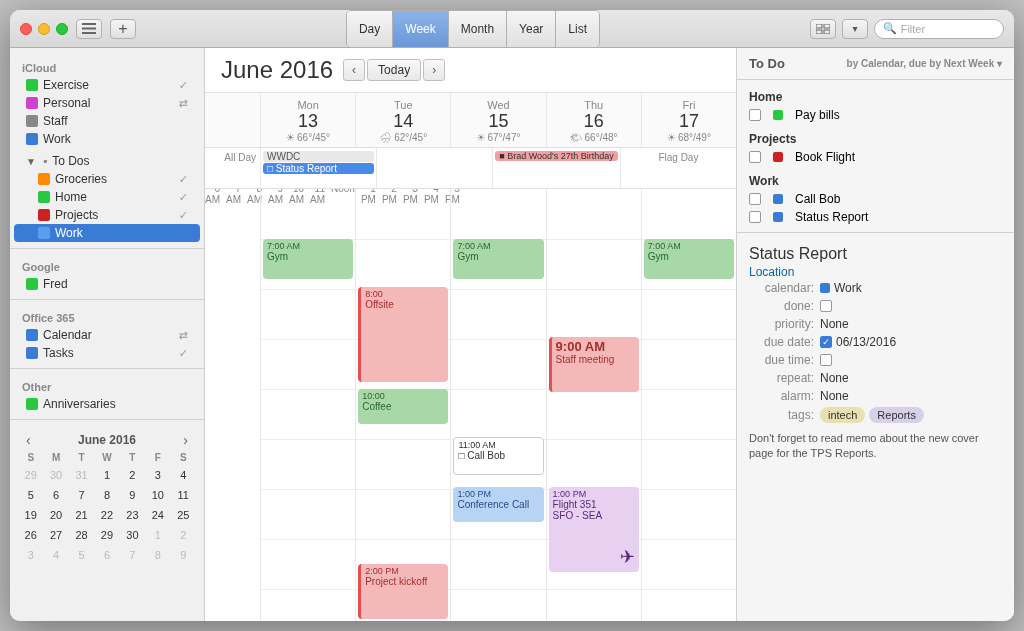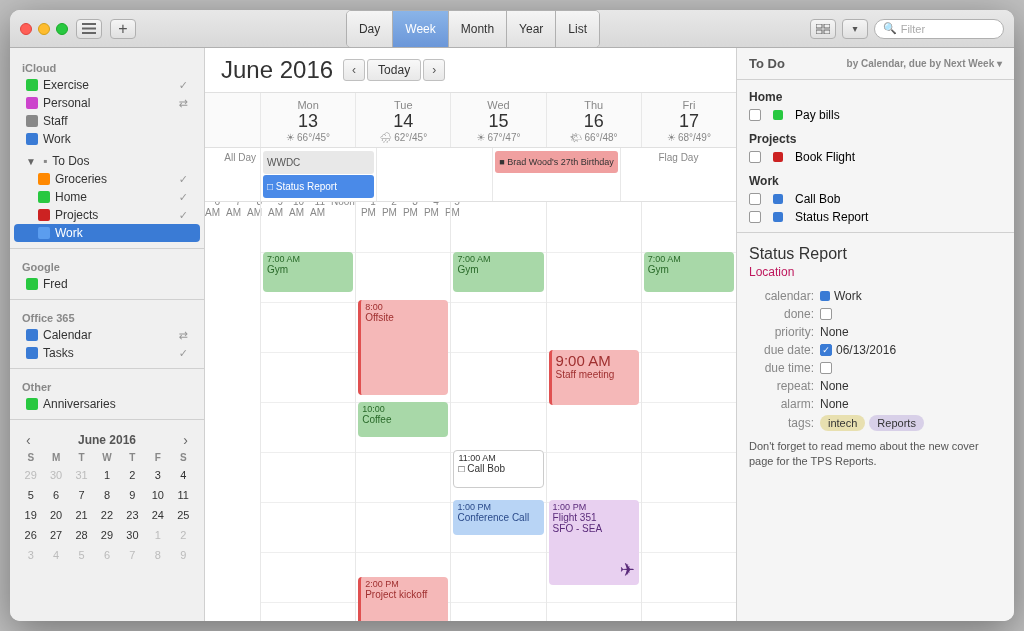--- a/index.html
+++ b/index.html
@@ -235,21 +235,21 @@
     }
     .allday-col {
       flex: 1;
       border-left: 1px solid #e8e8e8;
       padding: 2px;
       min-height: 40px;
       position: relative;
     }
     .allday-event {
       border-radius: 3px;
-      padding: 6px 4px;
+      padding: 0 4px;
       font-size: 10px;
       font-weight: 500;
       margin: 1px 0;
       white-space: nowrap;
       overflow: hidden;
     }
     
     .time-grid {
       flex: 1;
       display: flex;
@@ -337,21 +337,21 @@
     }
     .todo-color-box {
       width: 10px; height: 10px;
       border-radius: 2px;
       flex-shrink: 0;
     }
     .right-divider { height: 1px; background: #d0d0d0; margin: 4px 0; }
     
     .status-panel { padding: 8px 12px; }
     .status-title { font-size: 16px; font-weight: 400; color: #333; margin-bottom: 2px; }
-    .status-location { font-size: 12px; color: #be185d; margin-bottom: 8px; }
+    .status-location { font-size: 12px; color: #0369a1; margin-bottom: 0; }
     .status-row {
       display: flex;
       align-items: center;
       font-size: 12px;
       padding: 2px 0;
       gap: 6px;
     }
     .status-key { color: #888; text-align: right; min-width: 65px; }
     .status-val { color: #333; display: flex; align-items: center; gap: 4px; }
     .tag-badge {
@@ -690,21 +690,21 @@
                 <div>□ Call Bob</div>
               </div>
               <div class="cal-event" style="top:298px;height:35px;background:#b8d4f5;color:#2a4a8a;left:2px;right:2px;">
                 <div style="font-size:9px;">1:00 PM</div>
                 <div>Conference Call</div>
               </div>
             </div>
 
             <div class="day-col">
               <div class="cal-event" style="top:148px;height:55px;background:#f5b8b8;color:#a03030;left:2px;right:2px;border-left:3px solid #e05050;">
-                <div style="font-size:15px;">9:00 AM</div>
+                <div style="font-size:13px;font-weight:bold;">9:00 AM</div>
                 <div>Staff meeting</div>
               </div>
               <div class="cal-event" style="top:298px;height:85px;background:#e8d0f0;color:#5a2a7a;left:2px;right:2px;">
                 <div style="font-size:9px;">1:00 PM</div>
                 <div>Flight 351</div>
                 <div>SFO - SEA</div>
                 <div style="font-size:18px;position:absolute;right:4px;bottom:4px;">✈</div>
               </div>
             </div>
 

